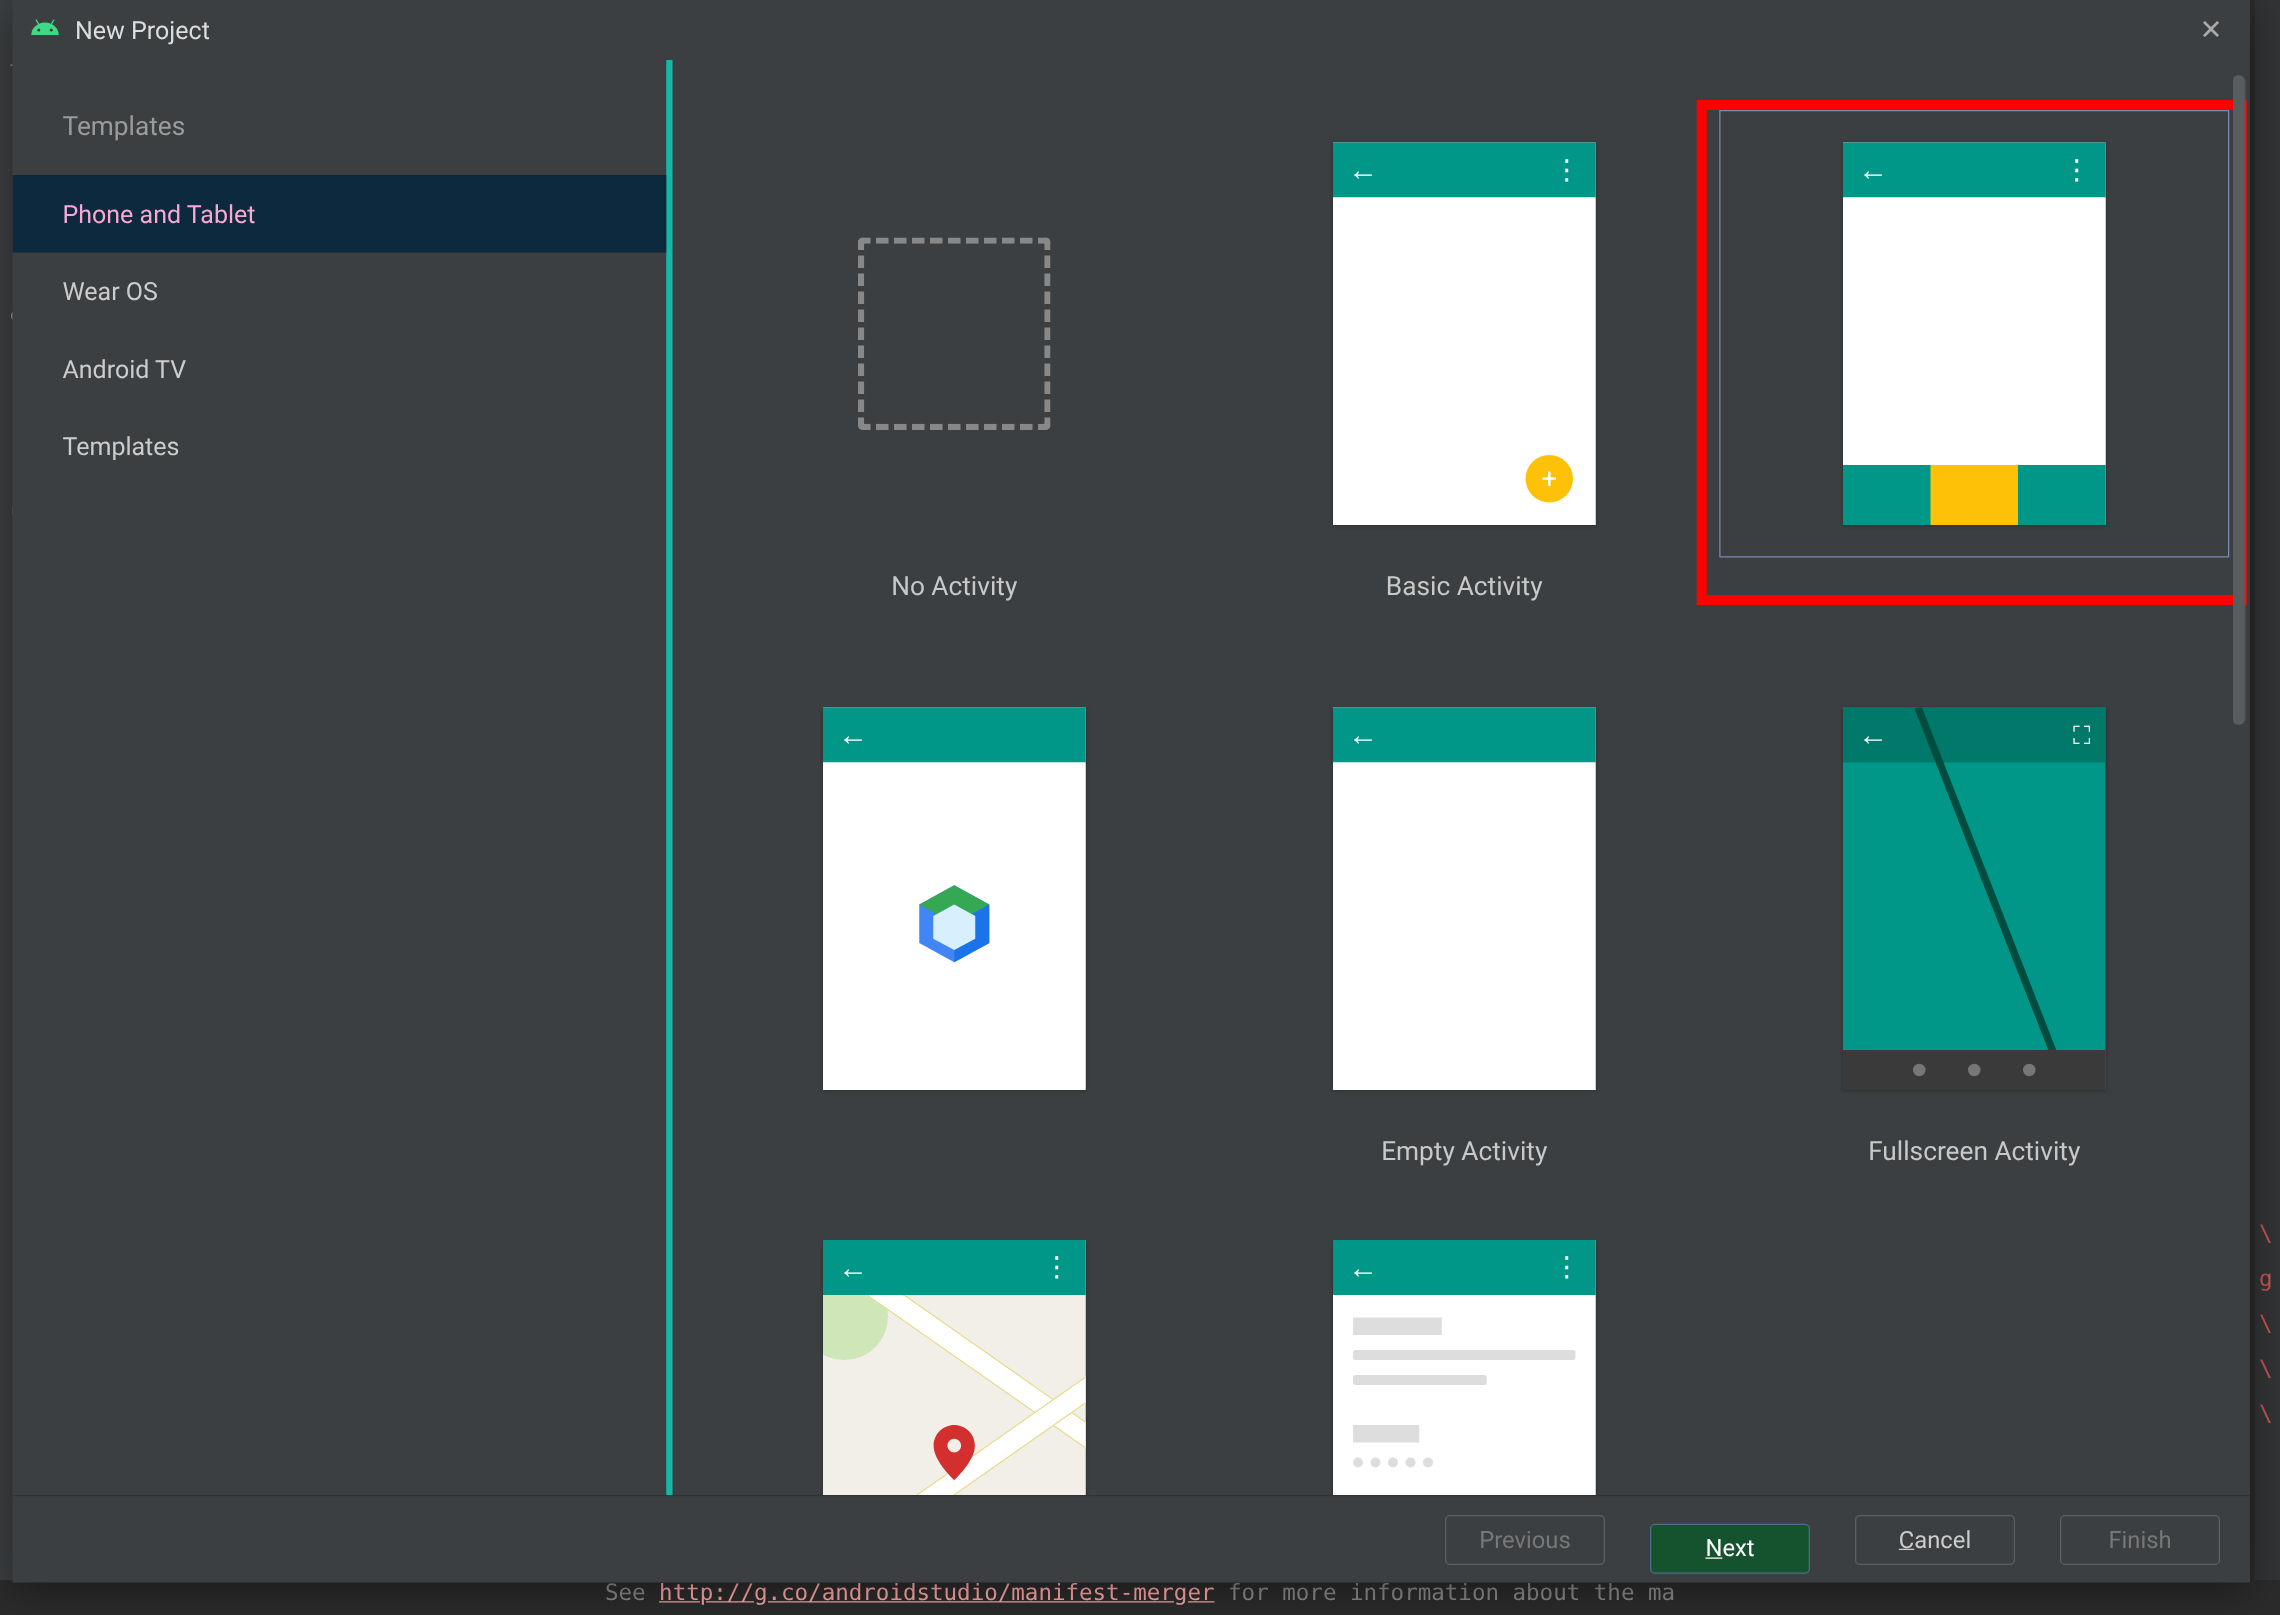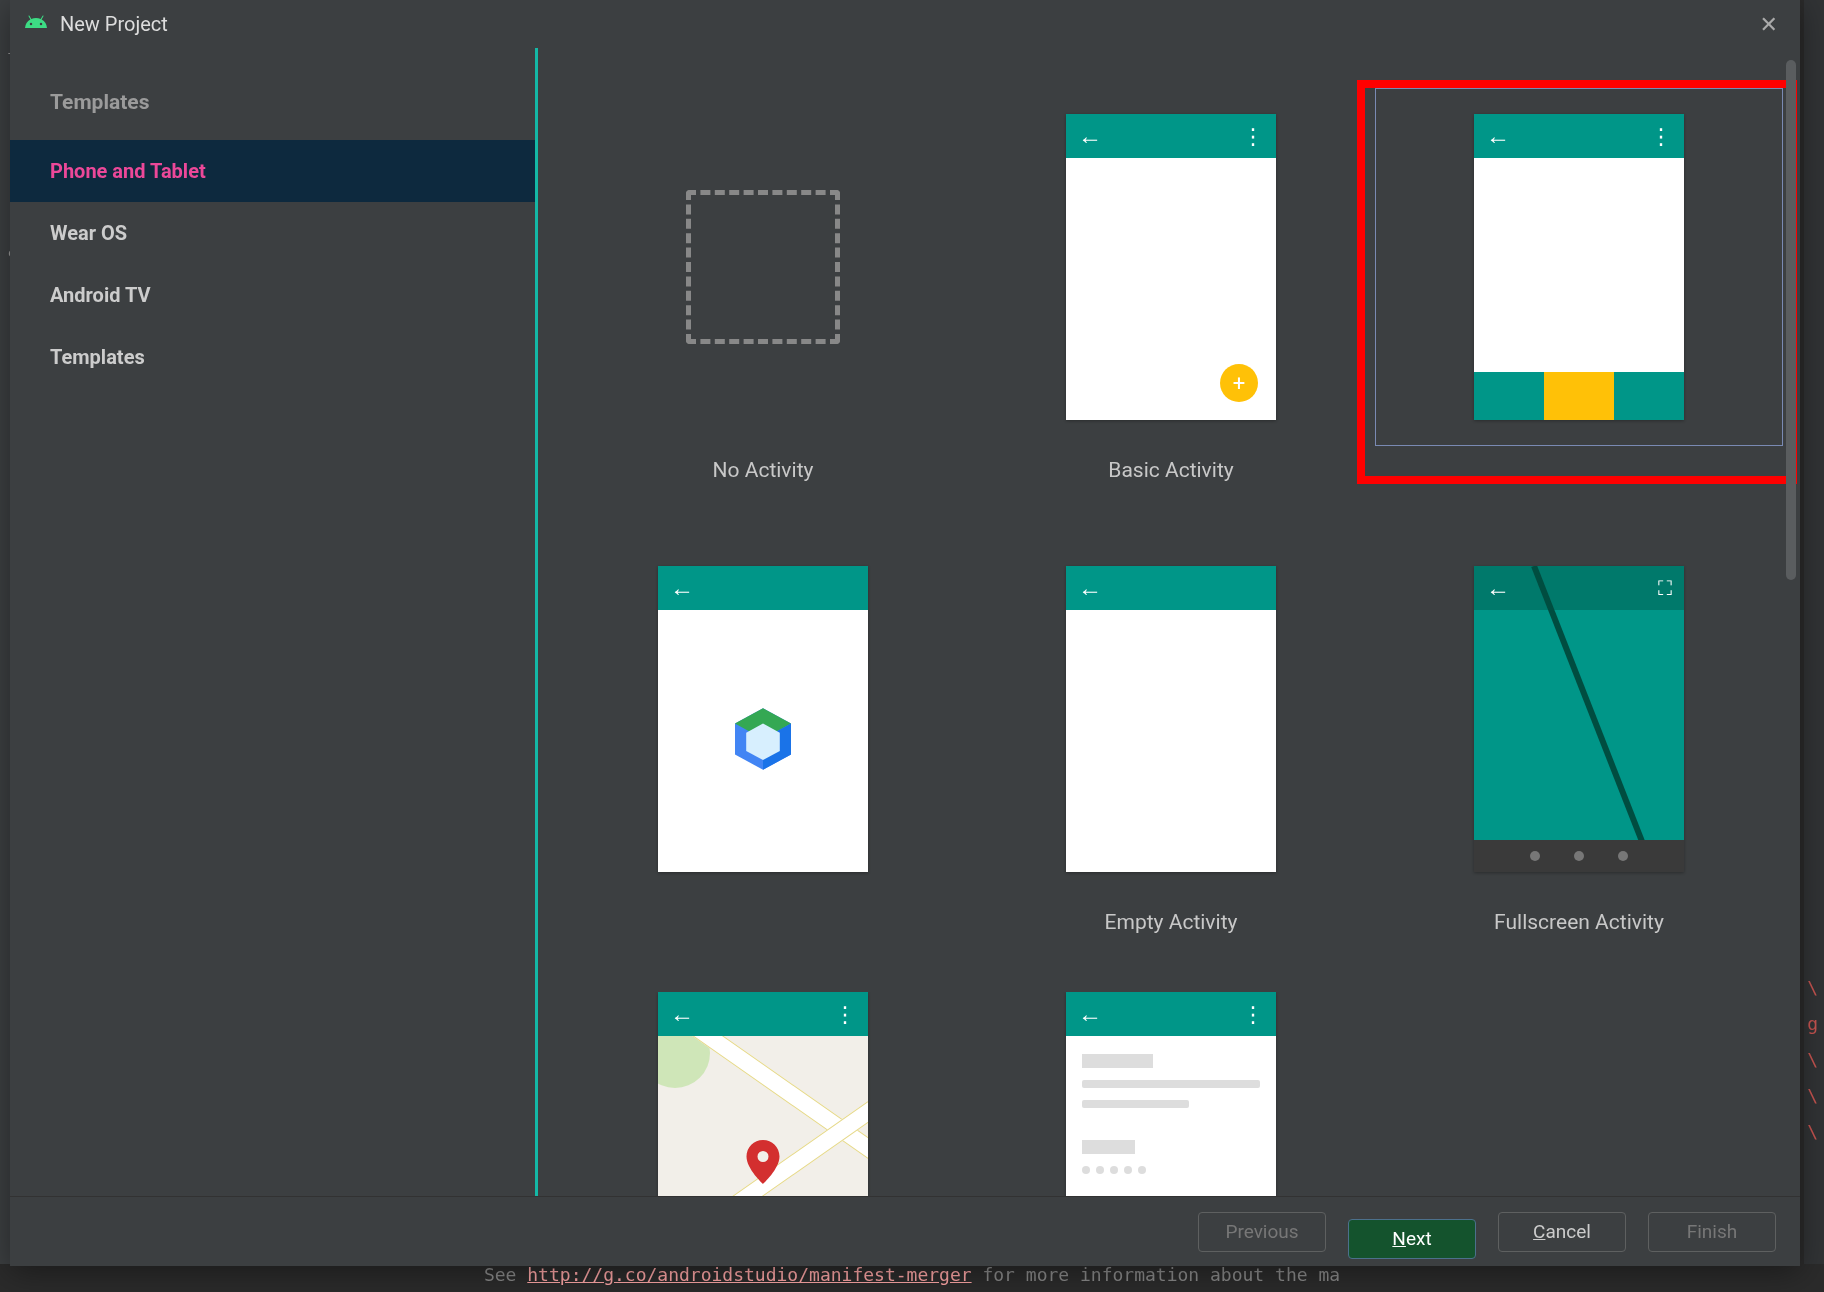--- a/index.html
+++ b/index.html
@@ -67,41 +67,40 @@
     align-items: center;
     padding: 0 14px;
     gap: 12px;
   }
   .android-icon svg { width: 24px; height: 24px; }
   .title-text { color: #ddd; font-size: 20px; }
   .close-x { margin-left:auto; color:#aaa; font-size:22px; cursor:pointer; padding:4px 8px;}
   .body { flex:1; display:flex; overflow:hidden;}
   .sidebar {
     width: 528px;
-    border-right: 3px solid #14b8a6;
+    border-right: 5px solid #14b8a6;
     padding-top: 42px;
-    font-weight: bold;
   }
   .sidebar-header {
     color: #9b9b9b;
     font-size: 21px;
     padding: 0 40px 26px 40px;
   }
   .sidebar-item {
     height: 62px;
     display: flex;
     align-items: center;
     padding-left: 40px;
     color: #ccc;
     font-size: 20px;
     cursor: pointer;
   }
   .sidebar-item.selected {
     background: #0d293e;
-    color: #ec4899;
+    color: #f9a8d4;
   }
   .gallery {
     flex:1;
     overflow-y:auto;
     padding: 28px 20px 0 24px;
   }
   .grid {
     display:grid;
     grid-template-columns: repeat(3, 408px);
     gap: 0;
@@ -184,21 +183,21 @@
   .sk-sec{height:14px;background:#ddd;width:40%;}
   .sk-dots{display:flex;gap:6px;}
   .sk-dots .d{width:8px;height:8px;border-radius:50%;background:#ddd;}
 
   .footer {
     height:70px;
     display:flex;
     align-items:center;
     justify-content:flex-end;
     padding-right:24px;
-    gap:22px;
+    gap:36px;
     border-top:1px solid #323232;
   }
   .btn {
     height:40px;
     min-width:128px;
     padding:0 22px;
     border:1px solid #5e6060;
     border-radius:4px;
     background:transparent;
     color:#ccc;

